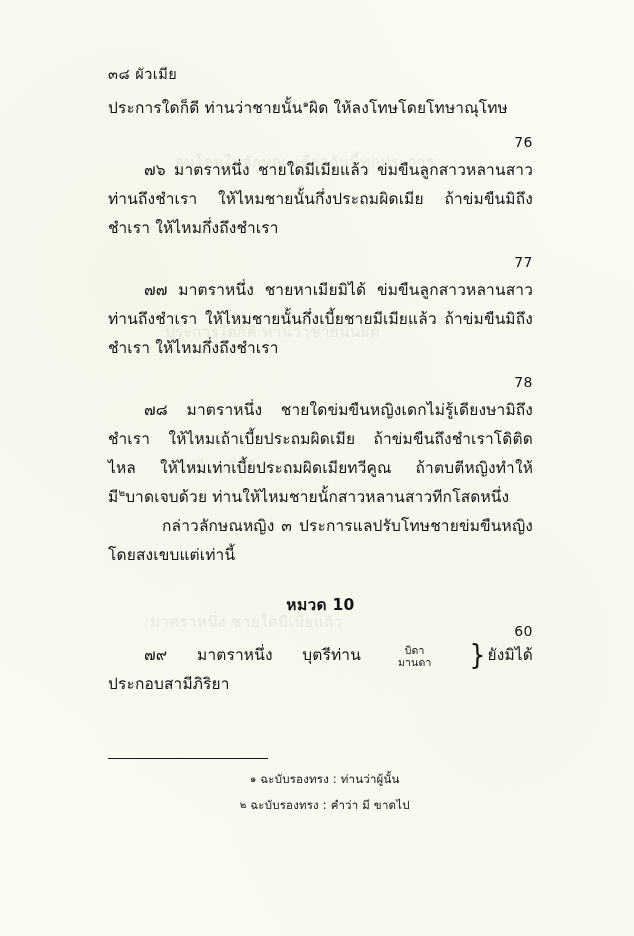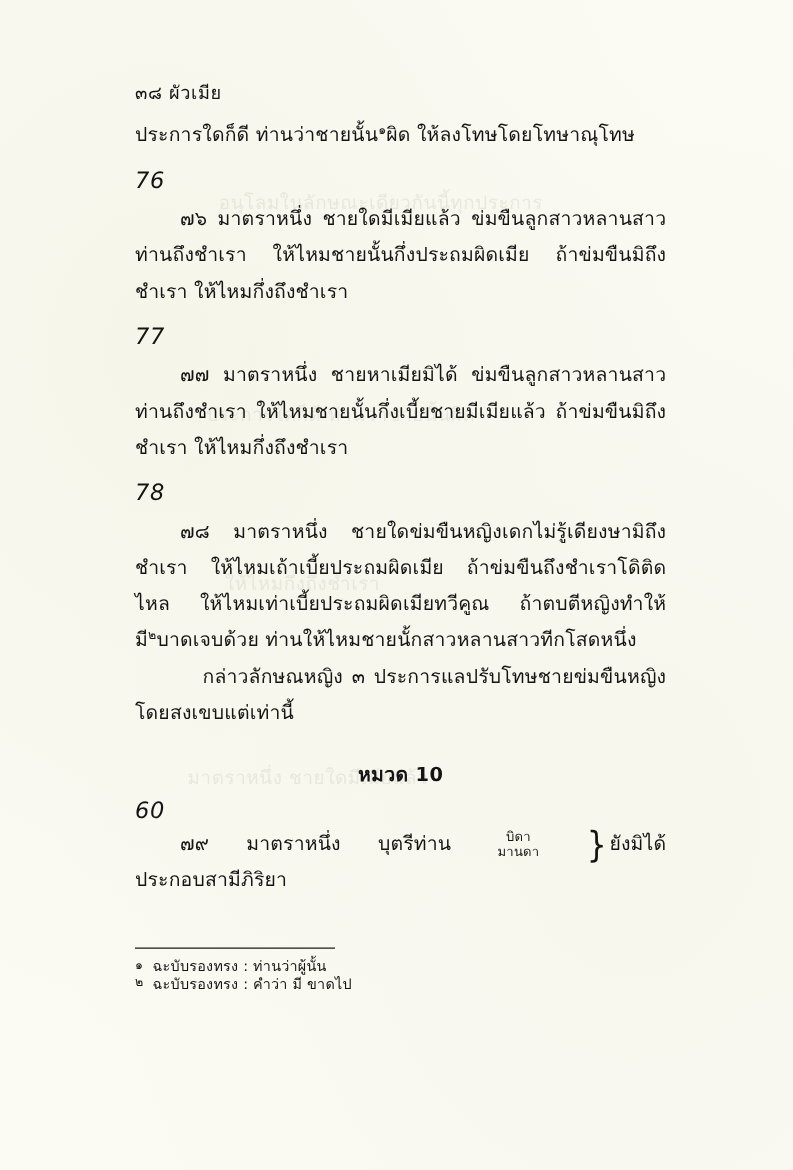--- a/index.html
+++ b/index.html
@@ -61,25 +61,24 @@
     text-align: justify;
     text-justify: inter-word;
   }
   p.indent {
     text-indent: 36px;
   }
   p.indent2 {
     text-indent: 54px;
   }
   .num {
-    font-size: 18px;
-    text-align: left;
+    font-size: 14px;
+    text-align: right;
     margin: 11px 0 6px 0;
     letter-spacing: 0.5px;
-    font-style: italic;
   }
   .num-tight {
     margin: 6px 0 2px 0;
   }
   .section-head {
     text-align: center;
     font-size: 15.5px;
     font-weight: bold;
     margin-top: 22px;
     letter-spacing: 0.3px;
@@ -118,23 +117,24 @@
     background: #1a1a1a;
   }
   .footnotes {
     position: absolute;
     left: 108px;
     top: 766px;
     width: 430px;
   }
   .fn {
     font-size: 11.5px;
-    line-height: 14px;
+    line-height: 26px;
     letter-spacing: 0.2px;
     white-space: nowrap;
+    text-align: center;
   }
   .fn .mark {
     display: inline-block;
     width: 14px;
     font-size: 10px;
     vertical-align: top;
   }
 </style>
 </head>
 <body>

